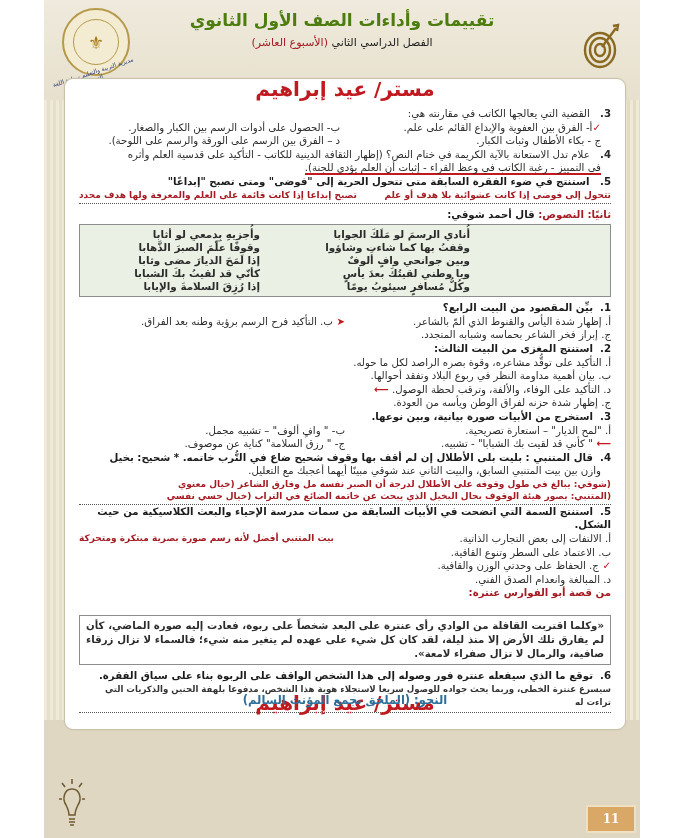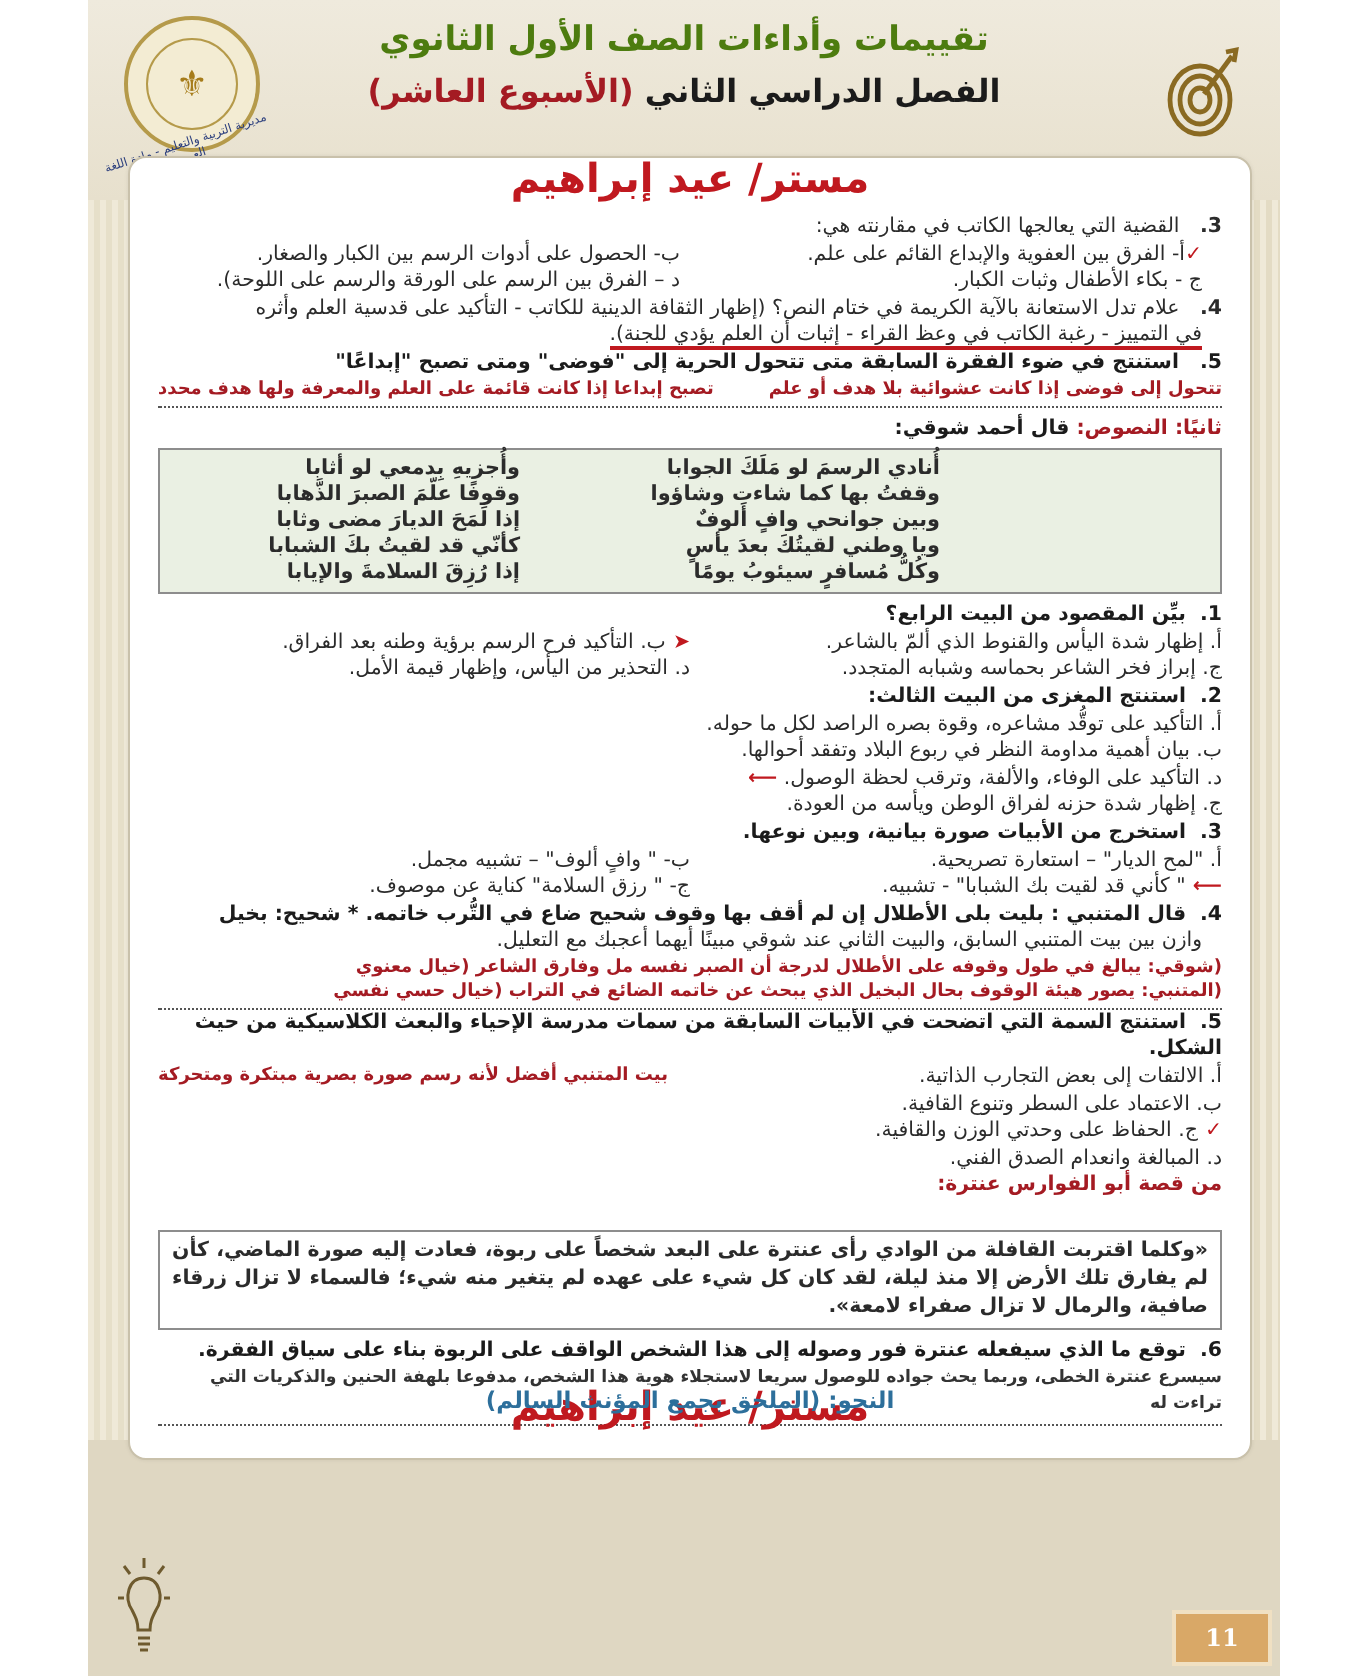--- a/index.html
+++ b/index.html
@@ -32,21 +32,21 @@
     border-radius:50%; border:2px solid #b59a4a; background:#f3ecd3;
     display:flex; align-items:center; justify-content:center;
   }
   .emblem-inner { width:44px; height:44px; border-radius:50%; border:1px solid #b59a4a; display:flex; align-items:center; justify-content:center; color:#a67c1a; font-size:18px; }
   .emblem-caption { position:absolute; left:6px; top:68px; width:88px; font-size:6px; color:#2c3f7d; text-align:center; transform:rotate(-18deg); }
   .target-icon { position:absolute; right:18px; top:22px; width:40px; height:48px; }
   .header {
     position:absolute; left:100px; top:10px; width:396px; text-align:center; direction:rtl;
   }
   .h-title { font-size:17px; font-weight:bold; color:#4d7c0f; margin-top:0; }
-  .h-sub { font-size:16px; font-weight:bold; color:#1b1b1b; margin-top:6px; }
+  .h-sub { font-size:11px; font-weight:normal; color:#1b1b1b; margin-top:6px; }
   .h-sub .red { color:#a41b23; }
   .content-card {
     position:absolute; left:20px; top:78px; width:560px; height:650px;
     background:#ffffff; border-radius:9px; border:1px solid #c9c1ab;
     box-shadow:0 0 2px rgba(0,0,0,0.08);
   }
   .teacher-name { position:absolute; left:0; top:-2px; width:100%; text-align:center; direction:rtl; color:#c0191f; font-weight:bold; font-size:20px; font-family:"DejaVu Sans", sans-serif; }
   .content {
     position:absolute; left:14px; top:22px; width:532px; direction:rtl; text-align:right;
     font-size:10.2px; line-height:13.6px; color:#2b2b2b; font-family:"DejaVu Sans", sans-serif;
@@ -179,21 +179,20 @@
 
       <div class="q-bold">
         <span class="num">1.</span><span>بيِّن المقصود من البيت الرابع؟</span>
       </div>
       <div class="row2">
         <span>أ. إظهار شدة اليأس والقنوط الذي ألمّ بالشاعر.</span>
         <span><span class="check">➤ </span><span>ب. التأكيد فرح الرسم برؤية وطنه بعد الفراق.</span></span>
       </div>
       <div class="row2">
         <span>ج. إبراز فخر الشاعر بحماسه وشبابه المتجدد.</span>
-        <span>د. التحذير من اليأس، وإظهار قيمة الأمل.</span>
       </div>
 
       <div class="q-bold">
         <span class="num">2.</span><span>استنتج المغزى من البيت الثالث:</span>
       </div>
       <div>أ. التأكيد على توقُّد مشاعره، وقوة بصره الراصد لكل ما حوله.</div>
       <div>ب. بيان أهمية مداومة النظر في ربوع البلاد وتفقد أحوالها.</div>
       <div><span>د. التأكيد على الوفاء، والألفة، وترقب لحظة الوصول.</span> <span class="check">⟵</span></div>
       <div>ج. إظهار شدة حزنه لفراق الوطن ويأسه من العودة.</div>
 

